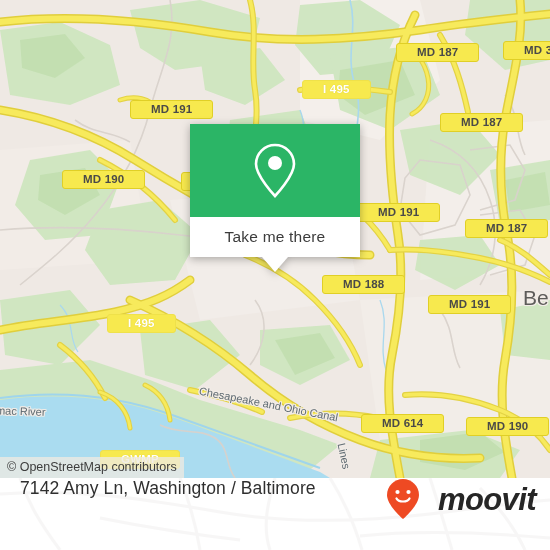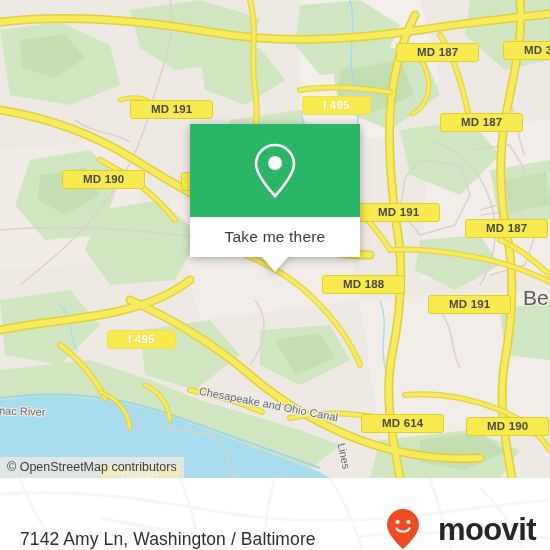--- a/index.html
+++ b/index.html
@@ -31,21 +31,20 @@
     height:19px;
     padding:0 20px;
     letter-spacing:0.2px;
     white-space:nowrap;
     font-family:"Liberation Sans", sans-serif;
   }
   .shield.interstate{
     color:#ffffff;
     border-color:#efe14a;
     text-shadow:0 0 1px rgba(200,180,20,.6);
-    margin-top:16px;
   }
 
   
   .maptext{
     position:absolute;
     color:#6e6d6a;
     font-size:12px;
     white-space:nowrap;
     font-family:"Liberation Sans", sans-serif;
     text-shadow:
@@ -96,28 +95,28 @@
   }
 
   
   #footer{
     position:absolute;left:0;top:478px;width:550px;height:72px;
     background:#ffffff;overflow:hidden;
   }
   #footer-bg{position:absolute;left:0;top:0;opacity:.5;}
   #footer-inner{
     position:relative;width:100%;height:100%;
-    display:flex;align-items:flex-end;justify-content:space-between;
+    display:flex;align-items:flex-start;justify-content:space-between;
     padding:0 14px 0 20px;box-sizing:border-box;
   }
   #footer-address{
     color:#2f2f2f;font-size:17.5px;letter-spacing:.1px;
     font-family:"Liberation Sans", sans-serif;white-space:nowrap;
   }
-  #brand{display:flex;align-items:center;gap:18px;}
+  #brand{display:flex;align-items:center;gap:18px;font-style:italic;}
   #brand-word{
     color:#262626;font-size:31px;font-weight:bold;letter-spacing:-.6px;
     font-family:"Liberation Sans", sans-serif;line-height:31px;
   }
 </style>
 </head>
 <body>
 
 <div id="app">
 

